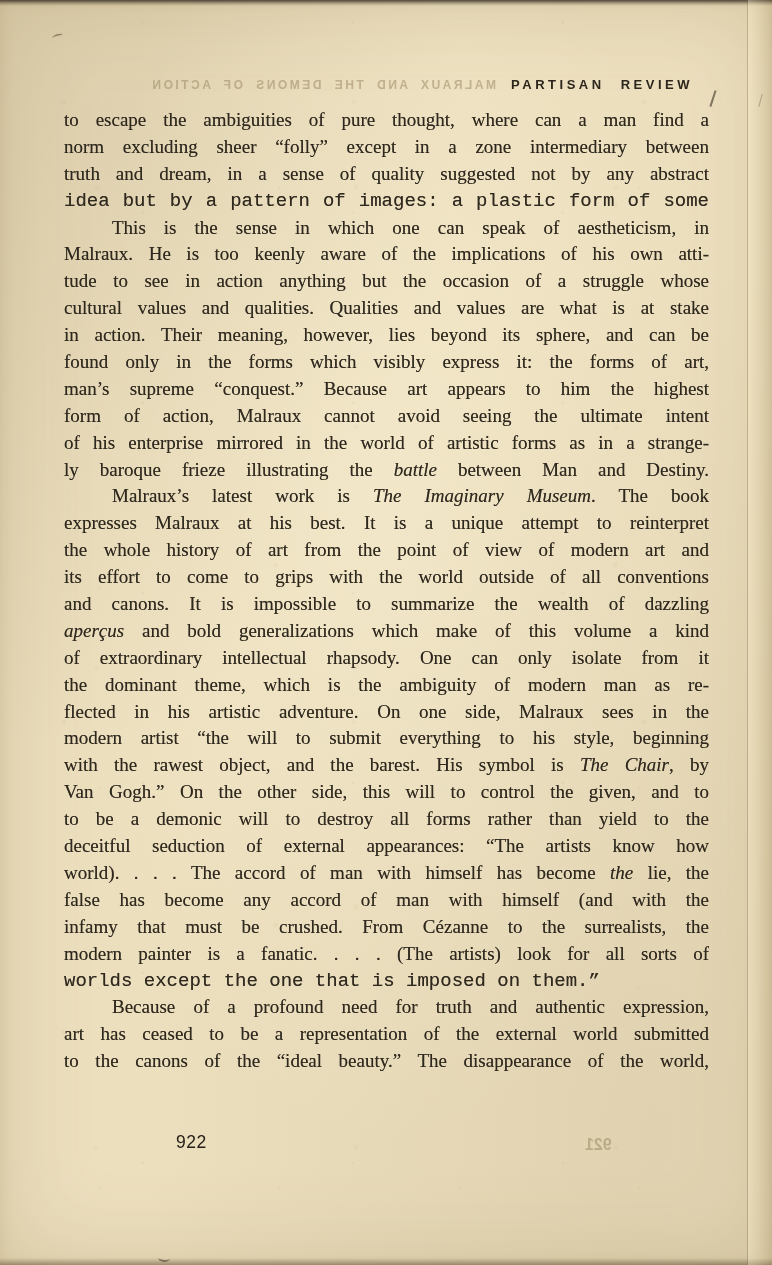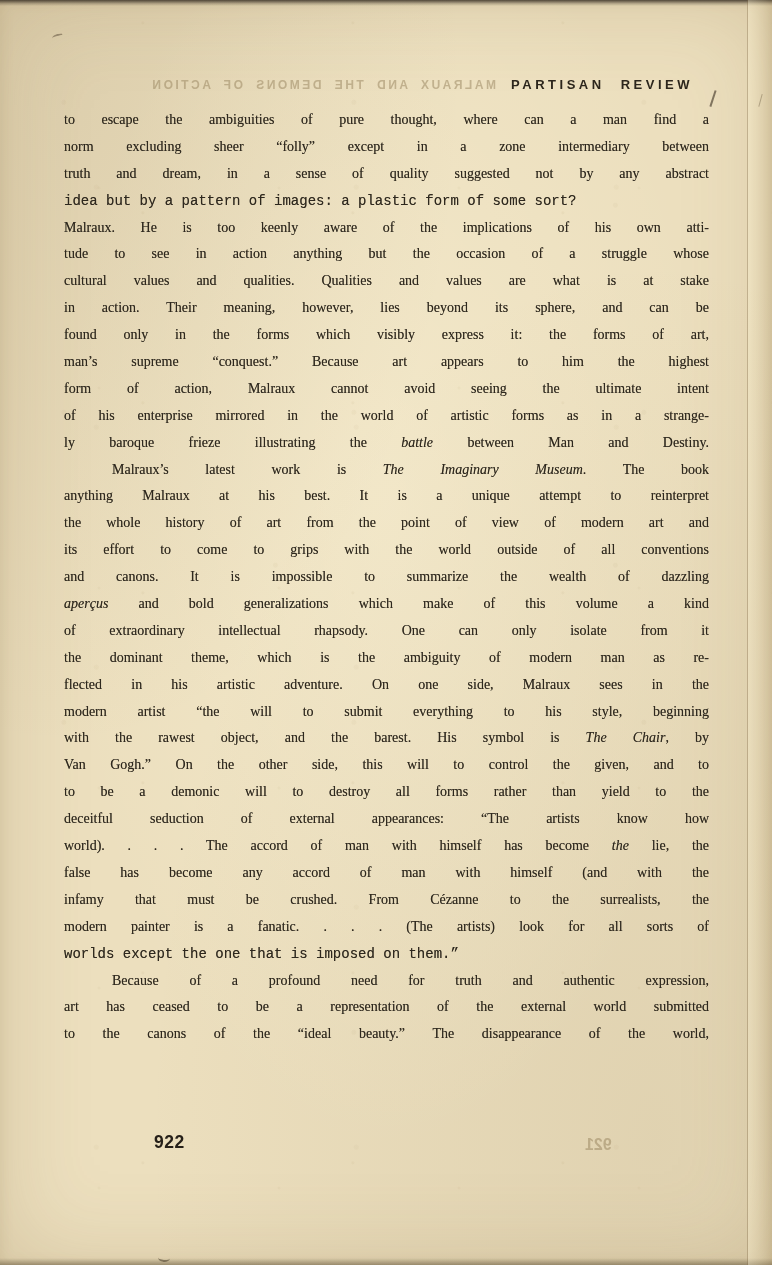--- a/index.html
+++ b/index.html
@@ -85,37 +85,37 @@
     top: 78px; left: 96px; width: 400px;
     font-size: 12px; letter-spacing: 2.5px; word-spacing: 5px;
     text-align: left; filter: blur(0.4px);
   }
   #bleed-folio {
     top: 1136px; left: 585px; font-size: 16px; filter: blur(0.4px);
   }
   
   #page-body {
     position: absolute; left: 64px; top: 107px; width: 645px;
-    font-size: 14px; line-height: 26.9px;
+    font-size: 19px; line-height: 26.9px;
     color: #2e281e;
     text-shadow: 0 0 0.4px rgba(46,40,30,0.55);
   }
   .para { margin: 0; }
   .jline {
     height: 26.9px; overflow: hidden;
     text-align: justify; text-align-last: justify;
   }
   .jline.short { text-align-last: left; font-family: Liberation Mono, monospace; }
   .jline.indent { padding-left: 48px; }
   .it { font-style: italic; margin-top: 44px; }
   
   #folio {
-    position: absolute; left: 154px; top: 1132px;
+    position: absolute; left: 176px; top: 1132px;
     font-family: "Liberation Sans", sans-serif;
-    font-weight: bold; font-size: 17.5px; letter-spacing: 0.5px;
+    font-weight: normal; font-size: 17.5px; letter-spacing: 0.5px;
     color: #262019;
   }
 </style>
 </head>
 <body>
 
 <div id="scan-page">
 
   <div id="paper-texture"></div>
 
@@ -134,33 +134,34 @@
   <div id="running-head">PARTISAN REVIEW</div>
 
   <main id="page-body">
       <div class="para">
         <div class="jline"><span>to escape the ambiguities of pure thought, where can a man find a</span></div>
         <div class="jline"><span>norm excluding sheer “folly” except in a zone intermediary between</span></div>
         <div class="jline"><span>truth and dream, in a sense of quality suggested not by any abstract</span></div>
         <div class="jline short"><span>idea but by a pattern of images: a plastic form of some sort?</span></div>
       </div>
       <div class="para">
+        <div class="jline indent"><span>This is the sense in which one can speak of aestheticism, in</span></div>
         <div class="jline"><span>Malraux. He is too keenly aware of the implications of his own atti-</span></div>
         <div class="jline"><span>tude to see in action anything but the occasion of a struggle whose</span></div>
         <div class="jline"><span>cultural values and qualities. Qualities and values are what is at stake</span></div>
         <div class="jline"><span>in action. Their meaning, however, lies beyond its sphere, and can be</span></div>
         <div class="jline"><span>found only in the forms which visibly express it: the forms of art,</span></div>
         <div class="jline"><span>man’s supreme “conquest.” Because art appears to him the highest</span></div>
         <div class="jline"><span>form of action, Malraux cannot avoid seeing the ultimate intent</span></div>
         <div class="jline"><span>of his enterprise mirrored in the world of artistic forms as in a strange-</span></div>
         <div class="jline"><span>ly baroque frieze illustrating the </span><span class="it">battle</span><span> between Man and Destiny.</span></div>
       </div>
       <div class="para">
         <div class="jline indent"><span>Malraux’s latest work is </span><span class="it">The Imaginary Museum</span><span>. The book</span></div>
-        <div class="jline"><span>anything Malraux at his best. It is a unique attempt to reinterpret</span></div>
+        <div class="jline"><span>expresses Malraux at his best. It is a unique attempt to reinterpret</span></div>
         <div class="jline"><span>the whole history of art from the point of view of modern art and</span></div>
         <div class="jline"><span>its effort to come to grips with the world outside of all conventions</span></div>
         <div class="jline"><span>and canons. It is impossible to summarize the wealth of dazzling</span></div>
         <div class="jline"><span class="it">aperçus</span><span> and bold generalizations which make of this volume a kind</span></div>
         <div class="jline"><span>of extraordinary intellectual rhapsody. One can only isolate from it</span></div>
         <div class="jline"><span>the dominant theme, which is the ambiguity of modern man as re-</span></div>
         <div class="jline"><span>flected in his artistic adventure. On one side, Malraux sees in the</span></div>
         <div class="jline"><span>modern artist “the will to submit everything to his style, beginning</span></div>
         <div class="jline"><span>with the rawest object, and the barest. His symbol is </span><span class="it">The Chair</span><span>, by</span></div>
         <div class="jline"><span>Van Gogh.” On the other side, this will to control the given, and to</span></div>

